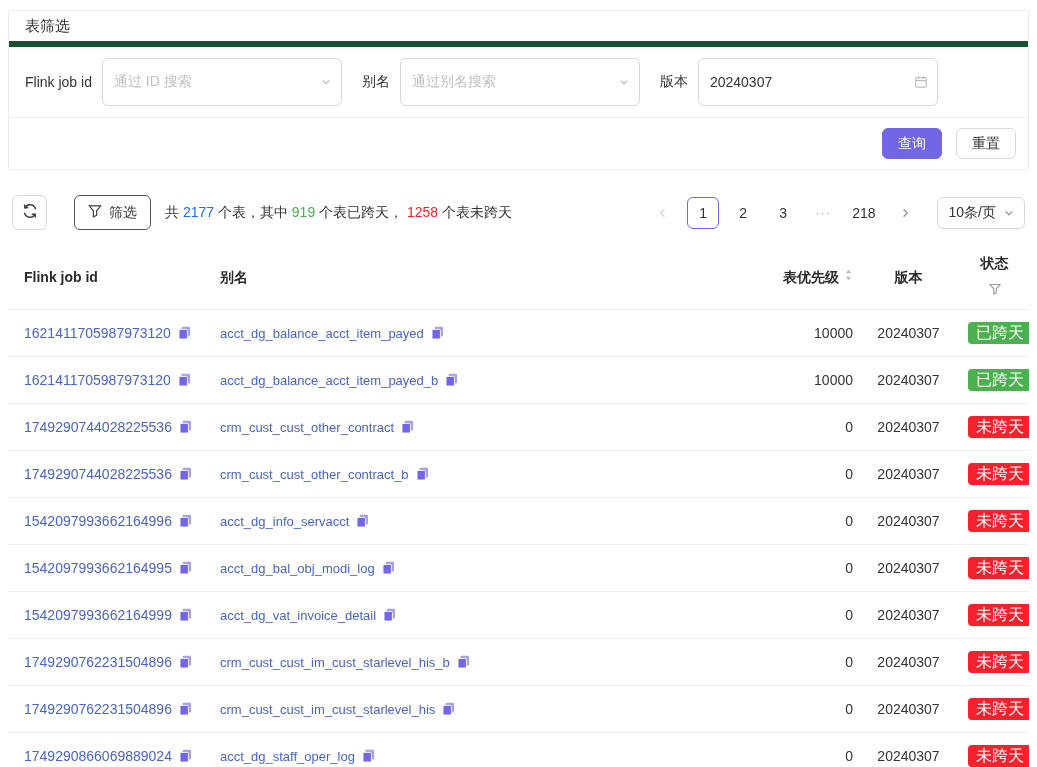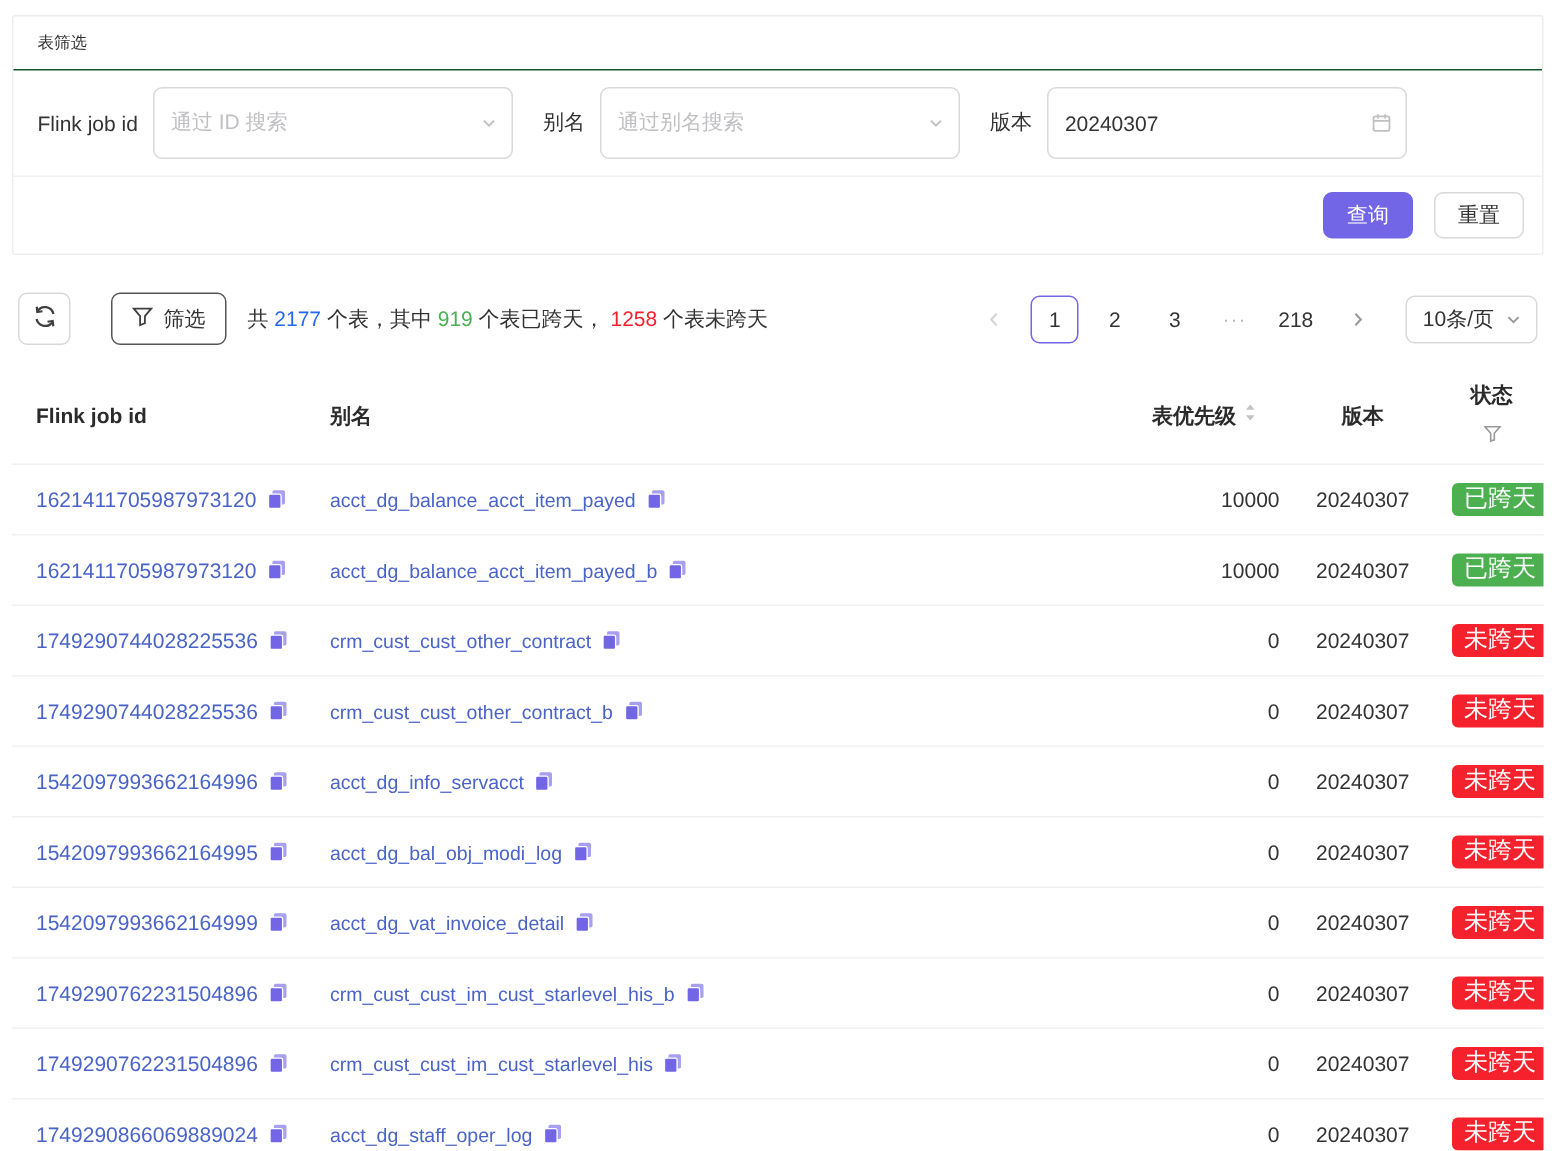--- a/index.html
+++ b/index.html
@@ -8,21 +8,21 @@
     width: 1037px; height: 767px;
     font-family: "Liberation Sans", "DejaVu Sans", sans-serif;
     font-size: 14px; color: #333; overflow: hidden;
   }
   button { font: inherit; color: inherit; background: none; border: none; cursor: pointer; }
   .page { padding: 10px 8px 0; }
 
   
   .filter-card { border: 1px solid #ededed; border-radius: 2px; background: #fff; }
   .fc-header { height: 36px; display: flex; align-items: center; padding: 0 16px;
-               border-bottom: 1px solid #14532d; font-size: 11px; color: #333; }
+               border-bottom: 6px solid #14532d; font-size: 15px; color: #333; }
   .fc-body { display: flex; align-items: center; padding: 11px 16px; border-bottom: 1px solid #f0f0f0; }
   .f-label { margin-right: 10px; white-space: nowrap; color: #333; }
   .f-label.ml { margin-left: 20px; }
   .select, .date-input {
     width: 240px; height: 48px; border: 1px solid #d9d9d9; border-radius: 6px;
     display: flex; align-items: center; padding: 0 30px 0 11px; position: relative;
     background: #fff; cursor: pointer;
   }
   .select .ph { color: #c0c0c4; font-size: 14px; white-space: nowrap; overflow: hidden; }
   .date-input .val { color: #333; }
@@ -60,21 +60,21 @@
   .table-wrap { margin-top: 14px; }
   table { width: 100%; border-collapse: collapse; table-layout: fixed; }
   th { font-weight: 700; color: #2b2b2b; text-align: left; padding: 9px 8px;
        border-bottom: 1px solid #f0f0f0; line-height: 20px; }
   td { padding: 12px 8px; border-bottom: 1px solid #f0f0f0; line-height: 20px;
        overflow: hidden; white-space: nowrap; }
   th.col-id, td.col-id { padding-left: 16px; }
   th.col-priority, td.col-priority { text-align: right; padding-right: 12px; }
   th.col-version, td.col-version { text-align: center; }
   th.col-status, td.col-status { padding-left: 16px; }
-  .th-flex-r { display: flex; align-items: center; gap: 5px; }
+  .th-flex-r { display: flex; align-items: center; justify-content: flex-end; gap: 5px; }
   .th-flex-l { display: flex; align-items: center; gap: 7px; flex-direction: column; }
   .lnk { color: var(--link, #4a63c8); text-decoration: none; cursor: pointer; }
   td.col-alias .lnk { font-size: 13px; }
   .copy-btn { margin-left: 7px; vertical-align: -2px; display: inline-flex; }
   .badge { display: inline-block; padding: 3px 8px; border-radius: 4px; color: #fff;
            font-size: 16px; line-height: 16px; }
 
   .bottom-pg { display: flex; justify-content: flex-end; margin-top: 12px; padding-right: 4px; }
 </style>
 </head>

